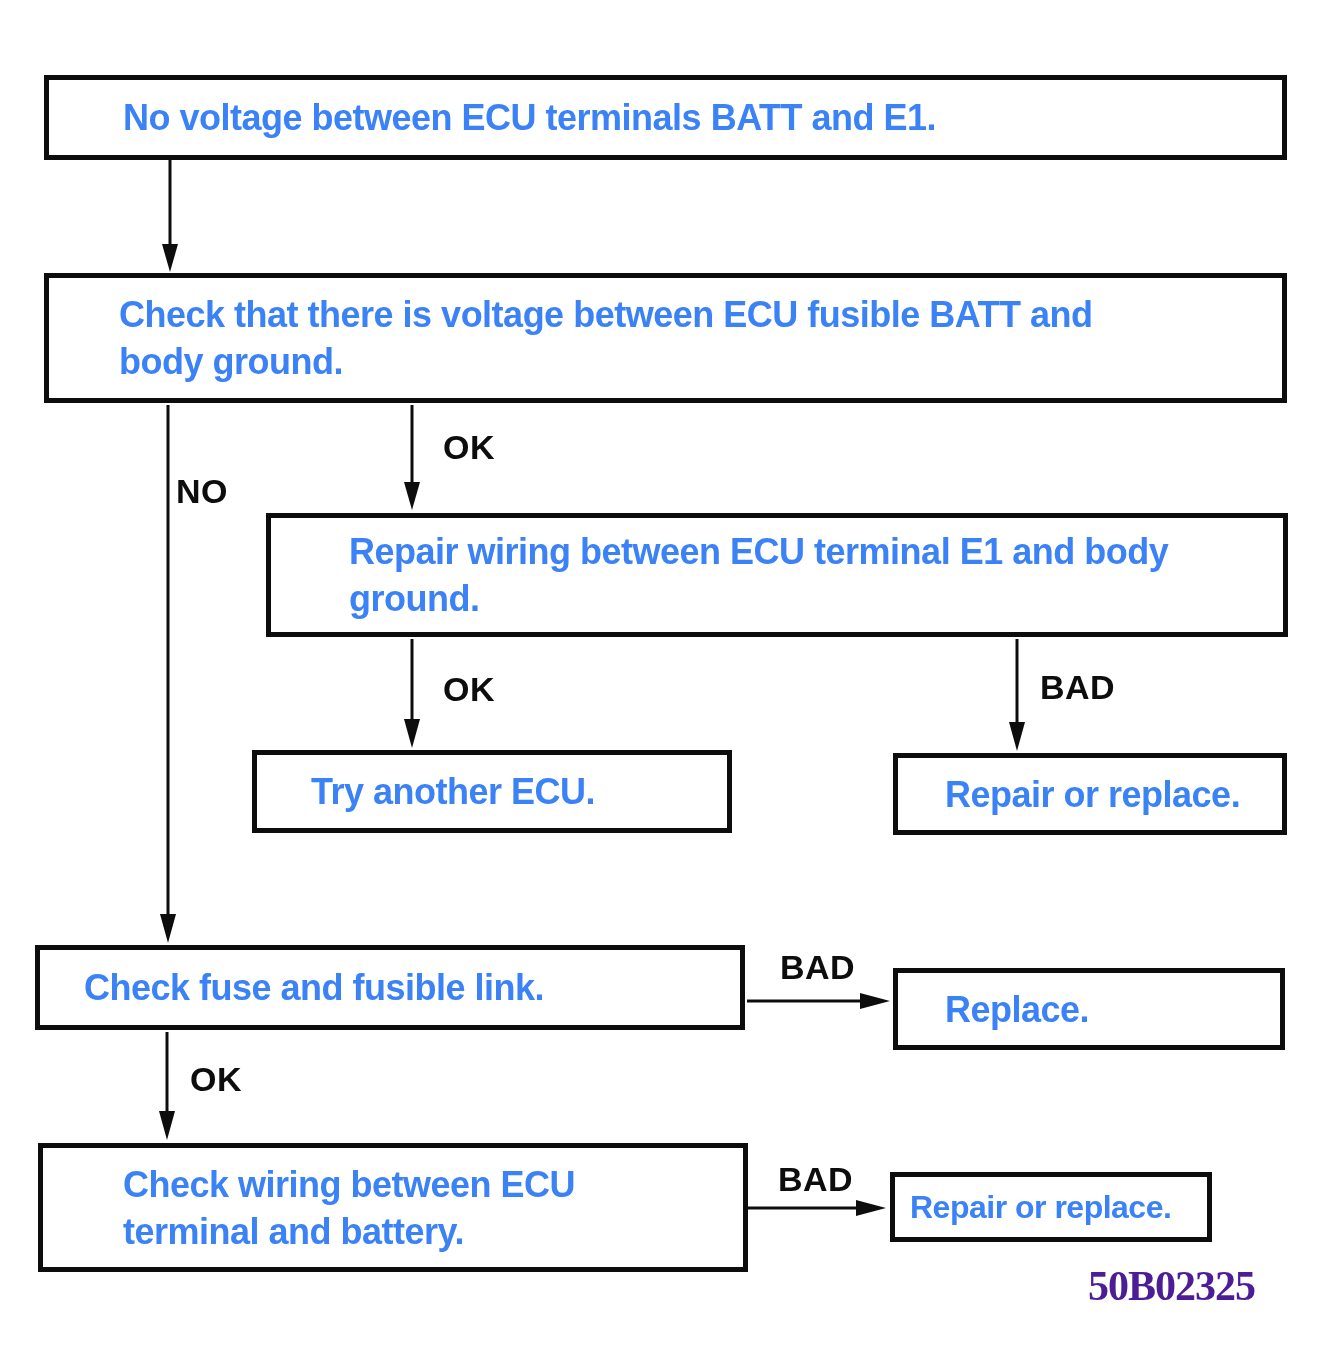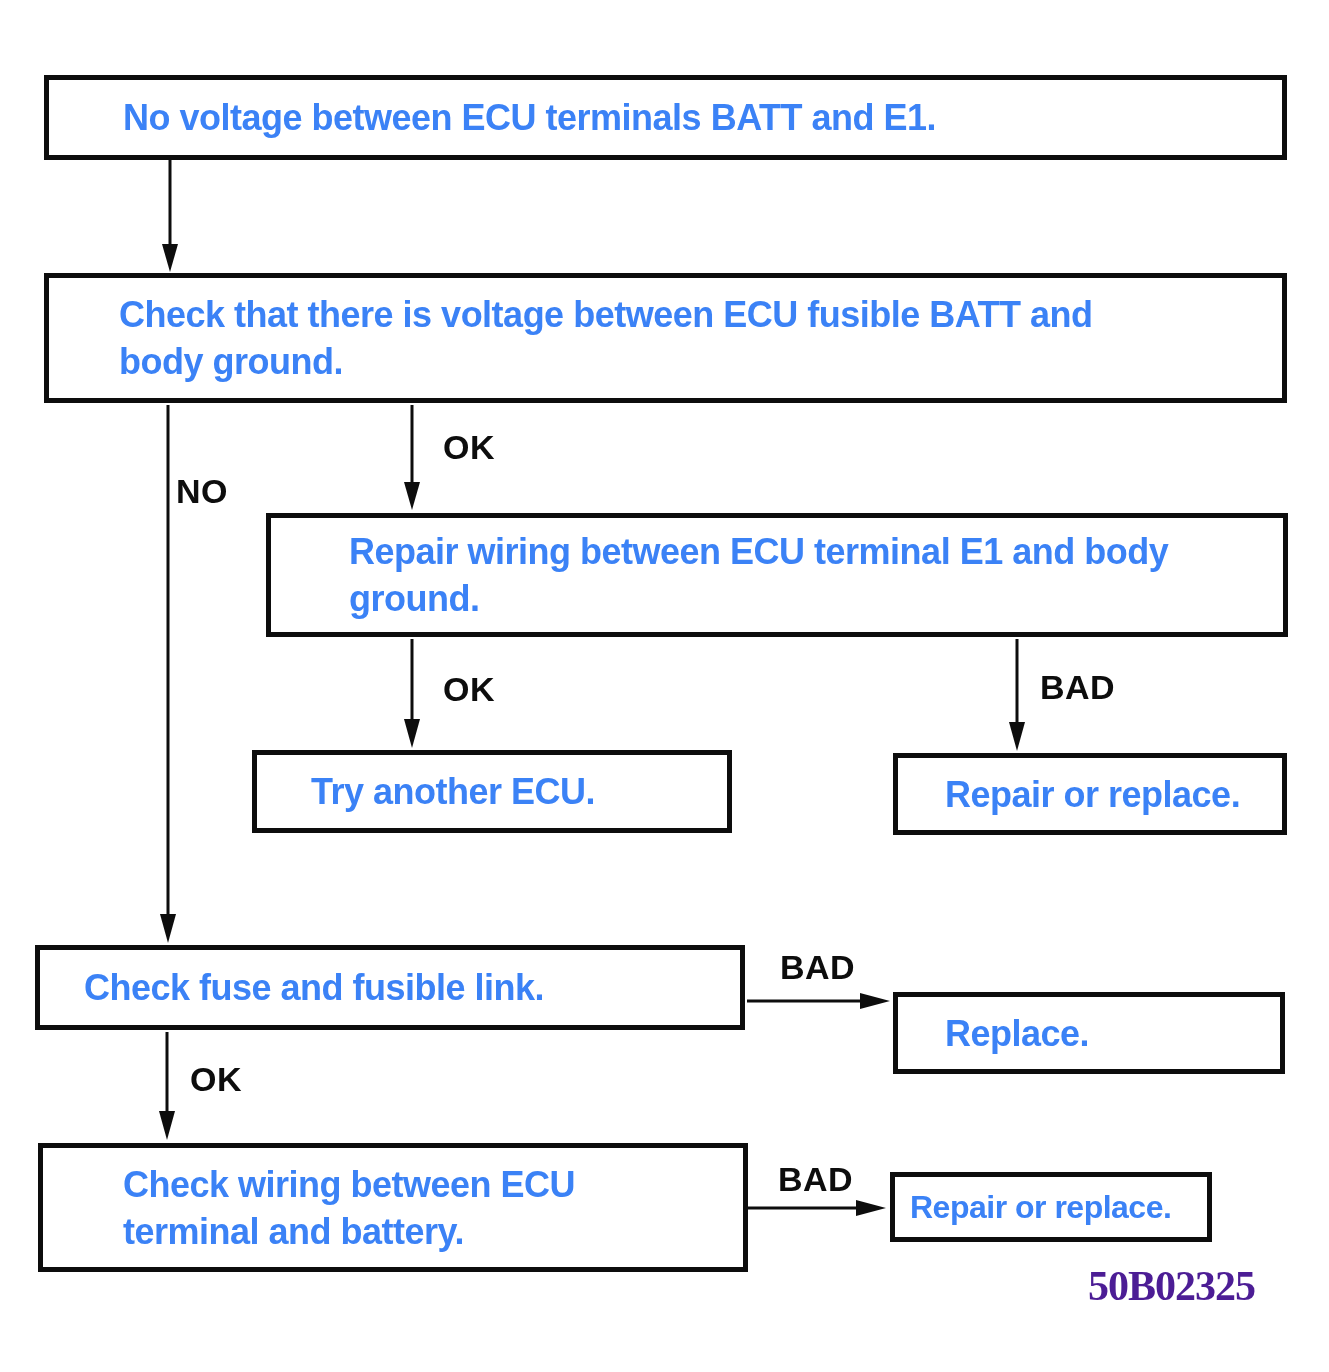--- a/index.html
+++ b/index.html
@@ -109,21 +109,21 @@
   <div class="node" style="left:44px; top:273px; width:1243px; height:130px; padding-left:70px; padding-right:110px;">Check that there is voltage between ECU fusible BATT and body ground.</div>
 
   <div class="node" style="left:266px; top:513px; width:1022px; height:124px; padding-left:78px; padding-right:100px;">Repair wiring between ECU terminal E1 and body ground.</div>
 
   <div class="node" style="left:252px; top:750px; width:480px; height:83px; padding-left:54px; padding-right:12px;">Try another ECU.</div>
 
   <div class="node" style="left:893px; top:753px; width:394px; height:82px; padding-left:47px; padding-right:10px;">Repair or replace.</div>
 
   <div class="node" style="left:35px; top:945px; width:710px; height:85px; padding-left:44px; padding-right:20px;">Check fuse and fusible link.</div>
 
-  <div class="node" style="left:893px; top:992px; width:392px; height:82px; padding-left:47px; padding-right:10px;">Replace.</div>
+  <div class="node" style="left:893px; top:968px; width:392px; height:82px; padding-left:47px; padding-right:10px;">Replace.</div>
 
   <div class="node" style="left:38px; top:1143px; width:710px; height:129px; padding-left:80px; padding-right:30px;">Check wiring between ECU terminal and battery.</div>
 
   <div class="node" style="left:890px; top:1172px; width:322px; height:70px; padding-left:15px; padding-right:5px; font-size:32px;">Repair or replace.</div>
 
   <span class="edge-label" style="left:176px; top:428px;margin-top:44px;">NO</span>
 
   <span class="edge-label" style="left:443px; top:428px;">OK</span>
 
   <span class="edge-label" style="left:443px; top:670px;">OK</span>

